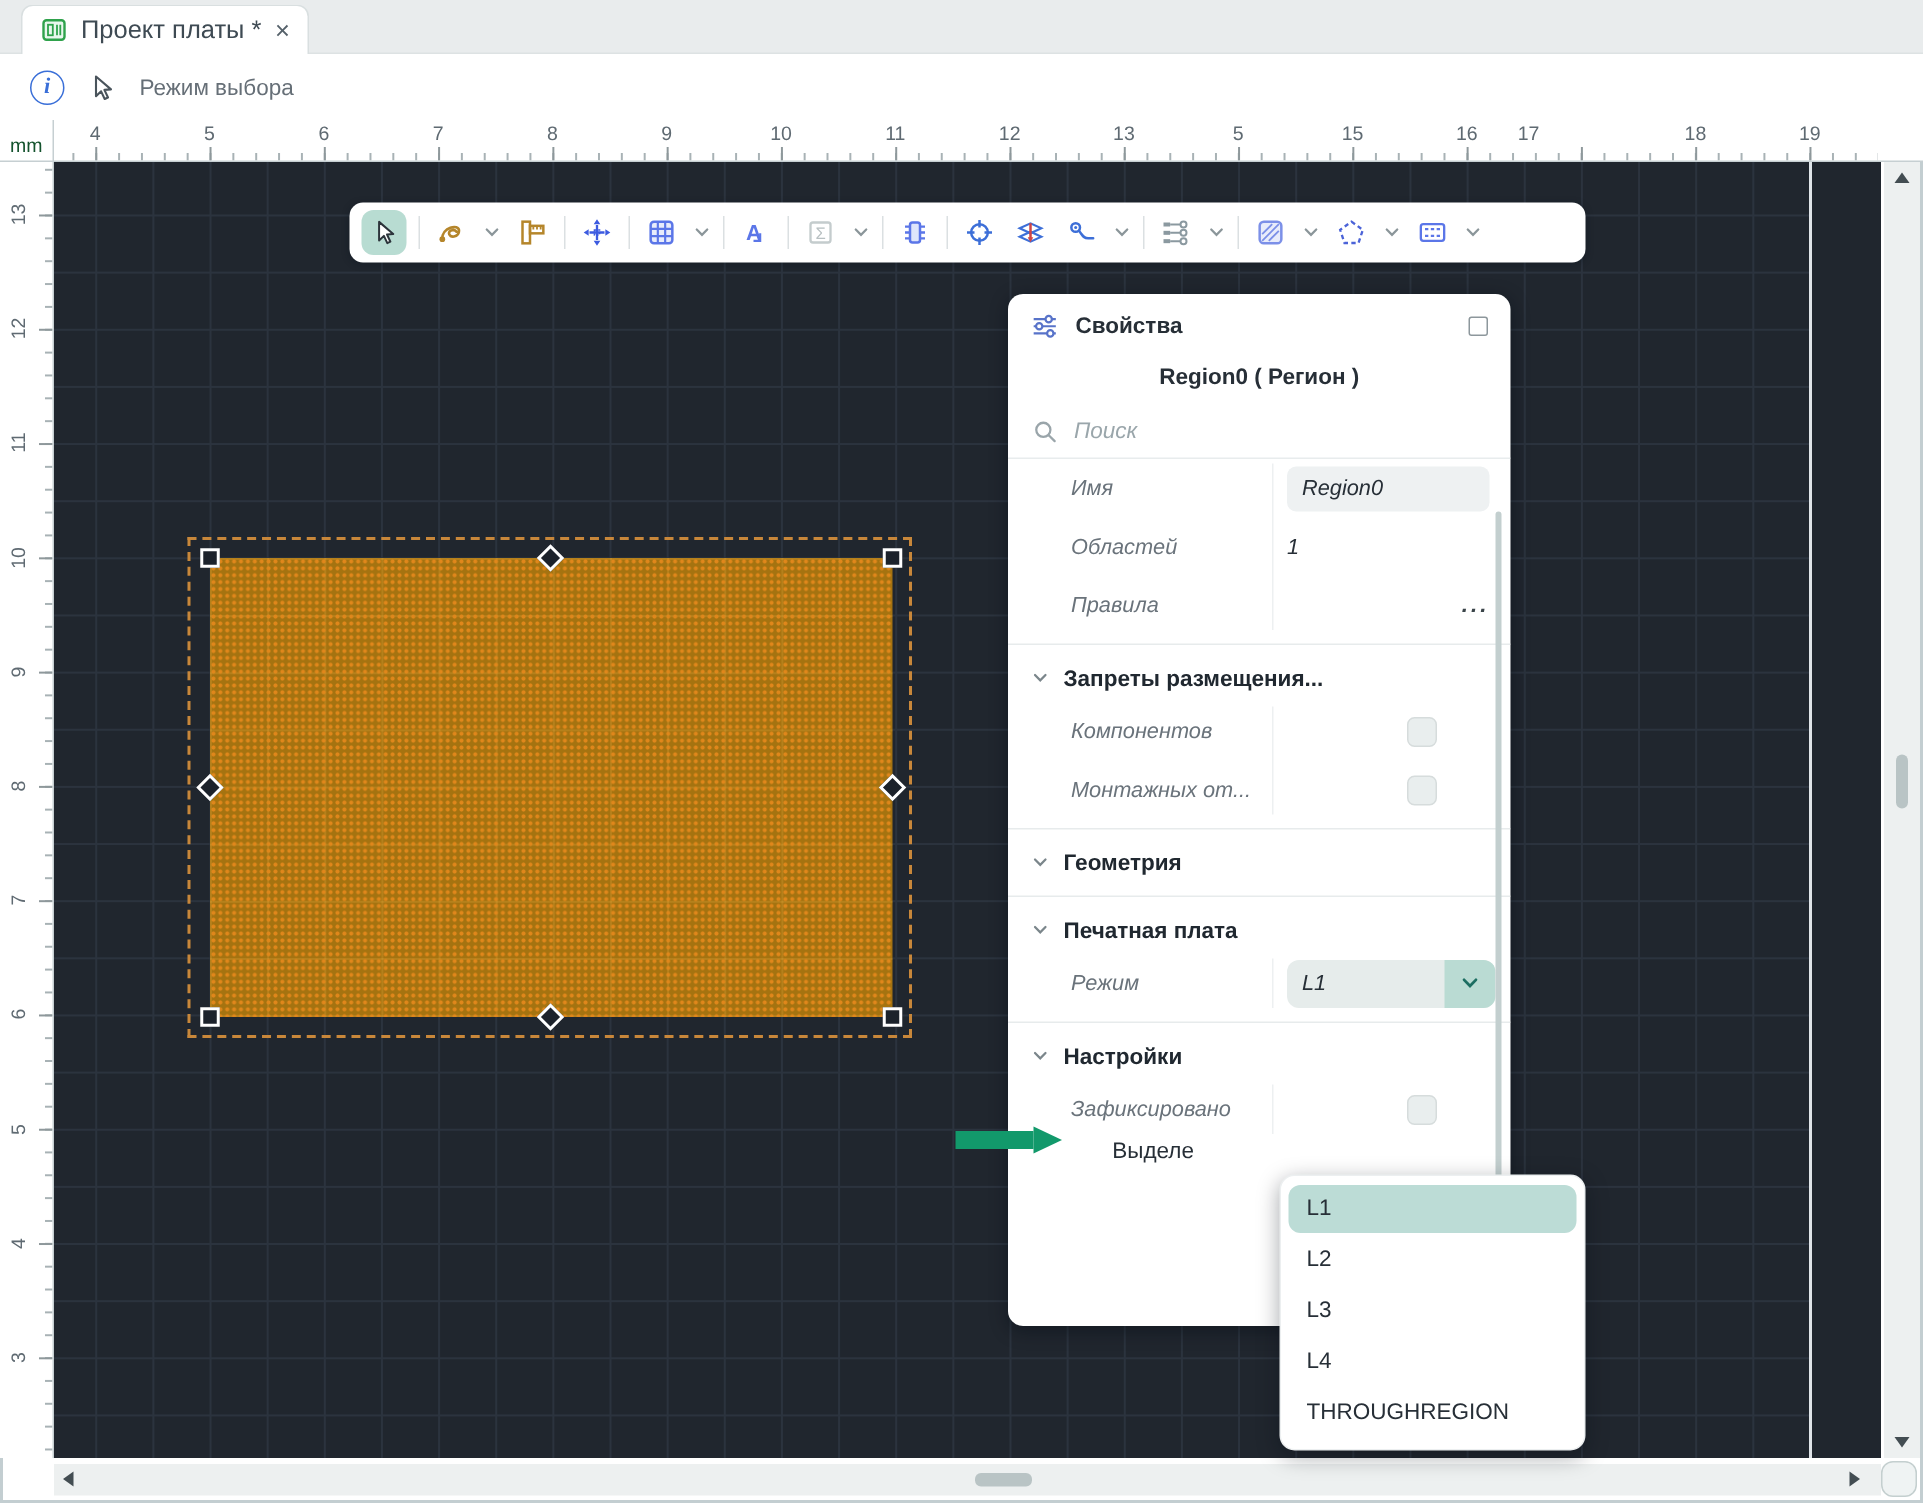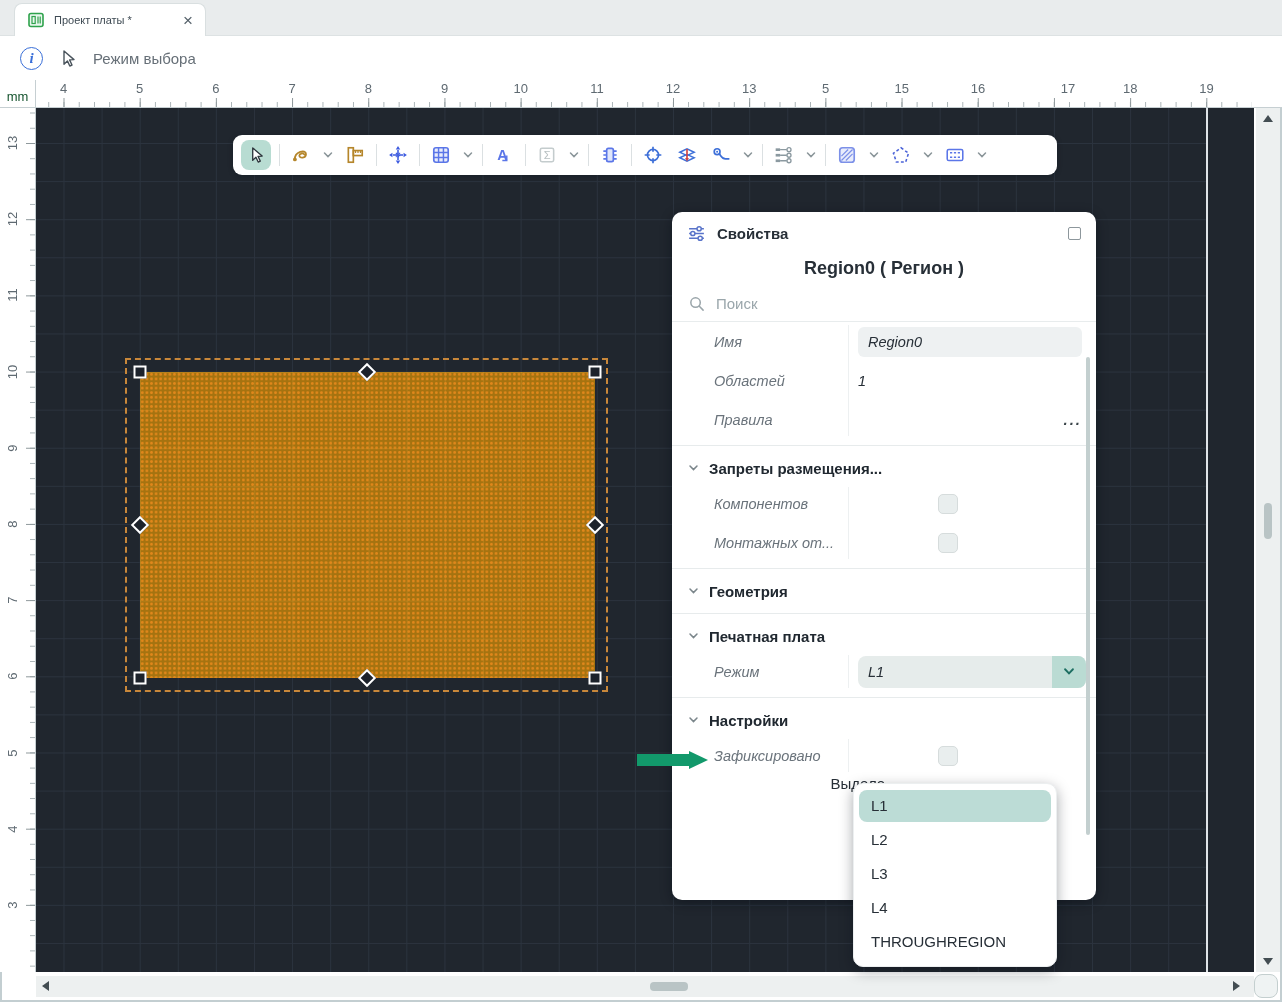--- a/index.html
+++ b/index.html
@@ -7,21 +7,21 @@
   body { font-family:"Liberation Sans","DejaVu Sans",sans-serif; }
   .window { position:relative; width:1282px; height:1002px; background:#fff; overflow:hidden;
             outline:2px solid #c3ced1; outline-offset:-2px; }
 
   
   .tab-bar { position:absolute; left:0; top:0; right:0; height:36px; background:#e9eceD;
              border-bottom:1px solid #dde2e3; }
   .tab { position:absolute; left:14px; top:3px; width:192px; height:33px; background:#fff;
          border:1px solid #d9dfe0; border-bottom:none; border-radius:8px 8px 0 0;
          display:flex; align-items:center; gap:9px; padding:0 12px; }
-  .tab-label { font-size:11px; color:#3e4a53; white-space:nowrap; flex:1; }
+  .tab-label { font-size:17px; color:#3e4a53; white-space:nowrap; flex:1; }
   .tab-close { font-size:17px; color:#55616a; line-height:1; cursor:default; }
 
   
   .mode-bar { position:absolute; left:0; top:36px; right:0; height:44px; background:#fff;
               display:flex; align-items:center; padding-left:20px; gap:16px; }
   .info-icon { width:23px; height:23px; border:1.6px solid #3a6fd8; border-radius:50%;
                color:#3a6fd8; font-family:"Liberation Serif",serif; font-style:italic; font-weight:bold;
                font-size:15px; display:flex; align-items:center; justify-content:center; }
   .mode-label { font-size:15px; color:#666f77; }
 
@@ -72,30 +72,30 @@
   
   .float-toolbar { position:absolute; left:197px; top:27px; width:824px; height:40px; background:#fff;
       border-radius:9px; box-shadow:0 1px 5px rgba(10,20,30,.4); display:flex; align-items:center;
       padding:0 8px; gap:8px; z-index:3; }
   .tool-btn { width:26px; height:26px; display:flex; align-items:center; justify-content:center; border-radius:6px; }
   .tool-btn.active { width:30px; height:30px; background:#b8dcd2; border-radius:8px; }
   .tool-sep { width:1px; height:22px; background:#dbe0e2; }
   .chev { width:12px; height:10px; display:flex; align-items:center; justify-content:center; }
 
   
-  .panel { position:absolute; left:672px; top:212px; width:424px; height:688px; background:#fff;
+  .panel { position:absolute; left:672px; top:196px; width:335px; height:688px; background:#fff;
            border-radius:10px; box-shadow:0 3px 12px rgba(5,12,20,.45); z-index:5; overflow:hidden; }
   .p-header { height:42px; display:flex; align-items:center; gap:11px; padding:0 15px; }
   .p-title { font-size:15px; font-weight:bold; color:#272f37; }
   .pin-box { margin-left:auto; width:13px; height:13px; border:1.5px solid #8d979c; border-radius:2px; }
-  .p-object-title { text-align:center; font-size:18px; font-weight:bold; color:#272f37; height:32px; line-height:28px; }
+  .p-object-title { text-align:center; font-size:15px; font-weight:bold; color:#272f37; height:32px; line-height:28px; }
   .p-search { height:36px; display:flex; align-items:center; gap:11px; padding:0 16px;
               border-bottom:1px solid #e8eced; }
   .p-search input { border:none; outline:none; flex:1; font-size:15px; color:#333;
-                    font-family:"Liberation Sans","DejaVu Sans",sans-serif; }
+                    font-family:"Liberation Sans","DejaVu Sans",sans-serif;font-style:italic; }
   .p-search input::placeholder { color:#9aa6ab; }
   .sec-header { height:32px; display:flex; align-items:center; gap:10px; padding:0 16px;
                 font-size:15px; font-weight:bold; color:#202830; margin-top:6px; }
   .sec-rows { position:relative;font-style:italic; }
   .sec-rows::before { content:''; position:absolute; left:176px; top:3px; bottom:3px; width:1px; background:#edf0f1; }
   .prop-row { height:39px; display:flex; align-items:center; }
   .prop-label { width:176px; padding-left:42px; font-size:14.5px; color:#6a737b; white-space:nowrap; overflow:hidden; }
   .prop-value { flex:1; padding-left:10px; padding-right:14px; font-size:14.5px; color:#272f37; display:flex; align-items:center; }
   .name-input { flex:1; background:#eef1f2; border-radius:6px; height:30px; line-height:30px; padding:0 10px; color:#272f37; }
   .ellipsis-btn { margin-left:auto; font-weight:bold; color:#3a4449; letter-spacing:2px; font-size:15px; }
@@ -175,21 +175,21 @@
         <span class="hnum" style="left: 256.1px;">7</span>
         <span class="hnum" style="left: 332.3px;">8</span>
         <span class="hnum" style="left: 408.5px;">9</span>
         <span class="hnum" style="left: 484.7px;">10</span>
         <span class="hnum" style="left: 560.9px;">11</span>
         <span class="hnum" style="left: 637.1px;">12</span>
         <span class="hnum" style="left: 713.3px;">13</span>
         <span class="hnum" style="left: 789.5px;">5</span>
         <span class="hnum" style="left: 865.7px;">15</span>
         <span class="hnum" style="left: 941.9px;">16</span>
-        <span class="hnum" style="left: 1032px;">17</span>
+        <span class="hnum" style="left: 983px;">17</span>
         <span class="hnum" style="left: 1094.3px;">18</span>
         <span class="hnum" style="left: 1170.5px;">19</span>
       </div>
   </div>
   <div class="ruler-v">
     <div class="minor"></div>
     <div class="major"></div>
     <div>
         <span class="vnum" style="top: 35px;">13</span>
         <span class="vnum" style="top: 111.2px;">12</span>

